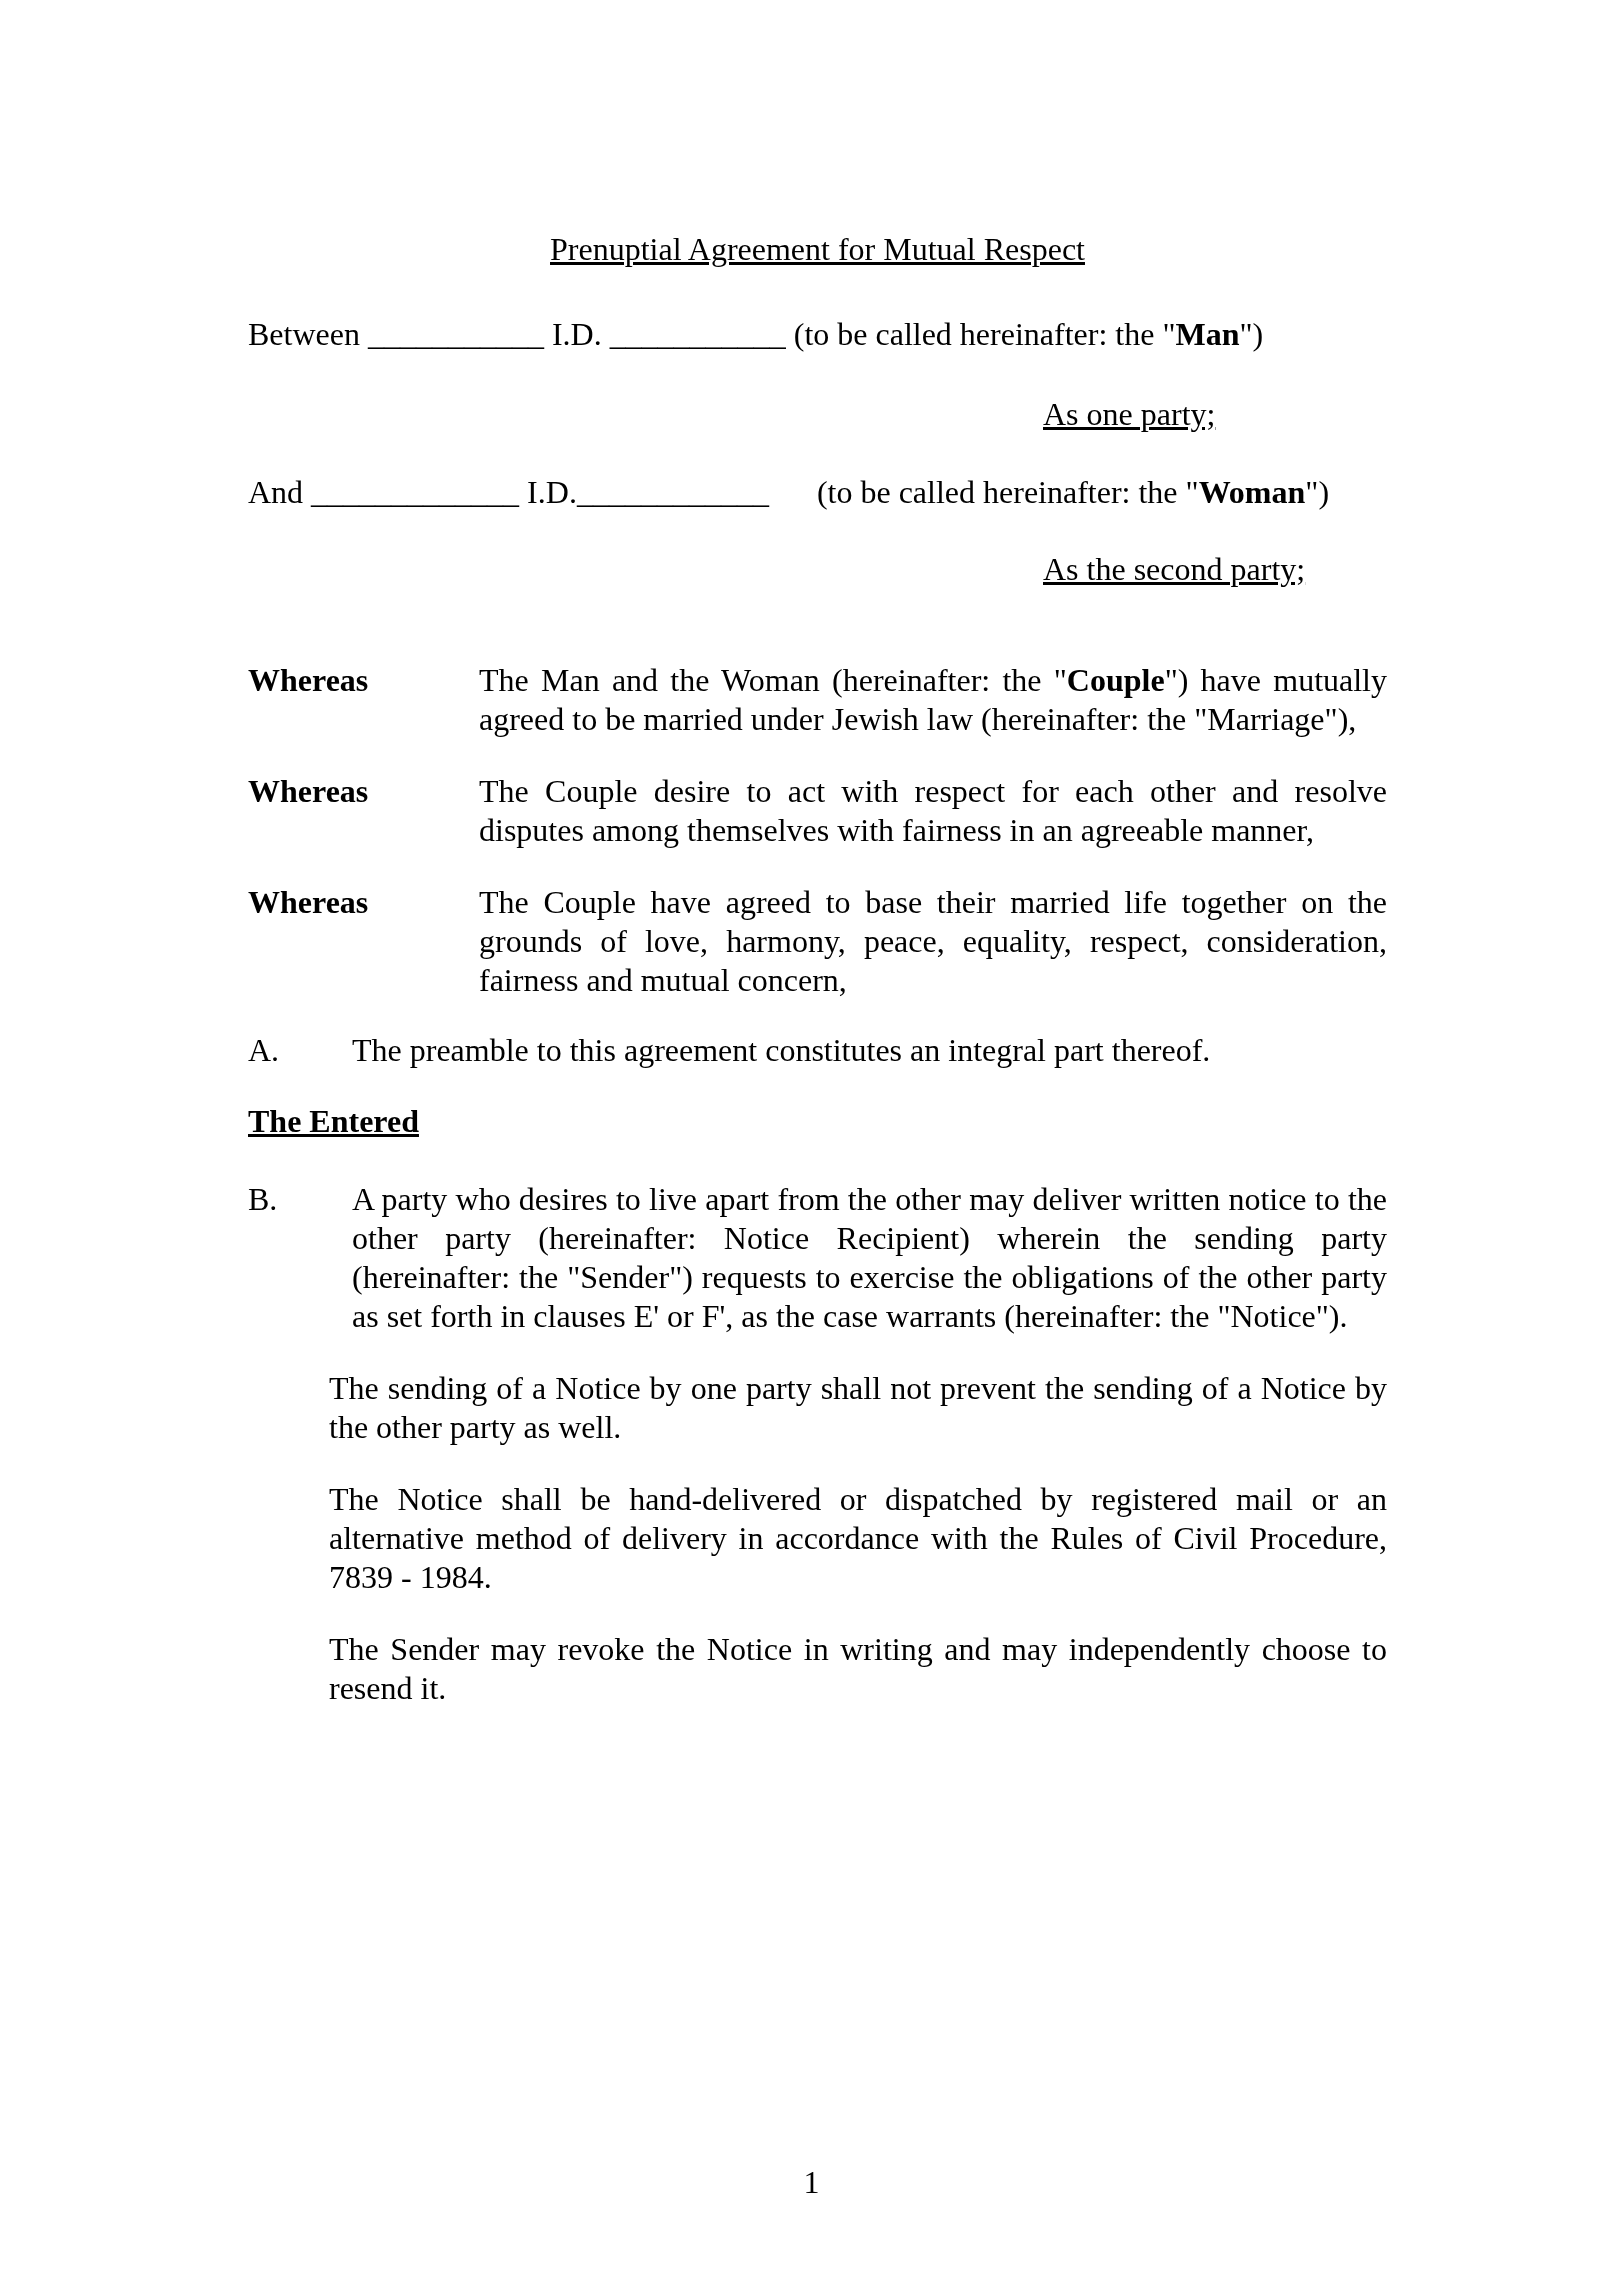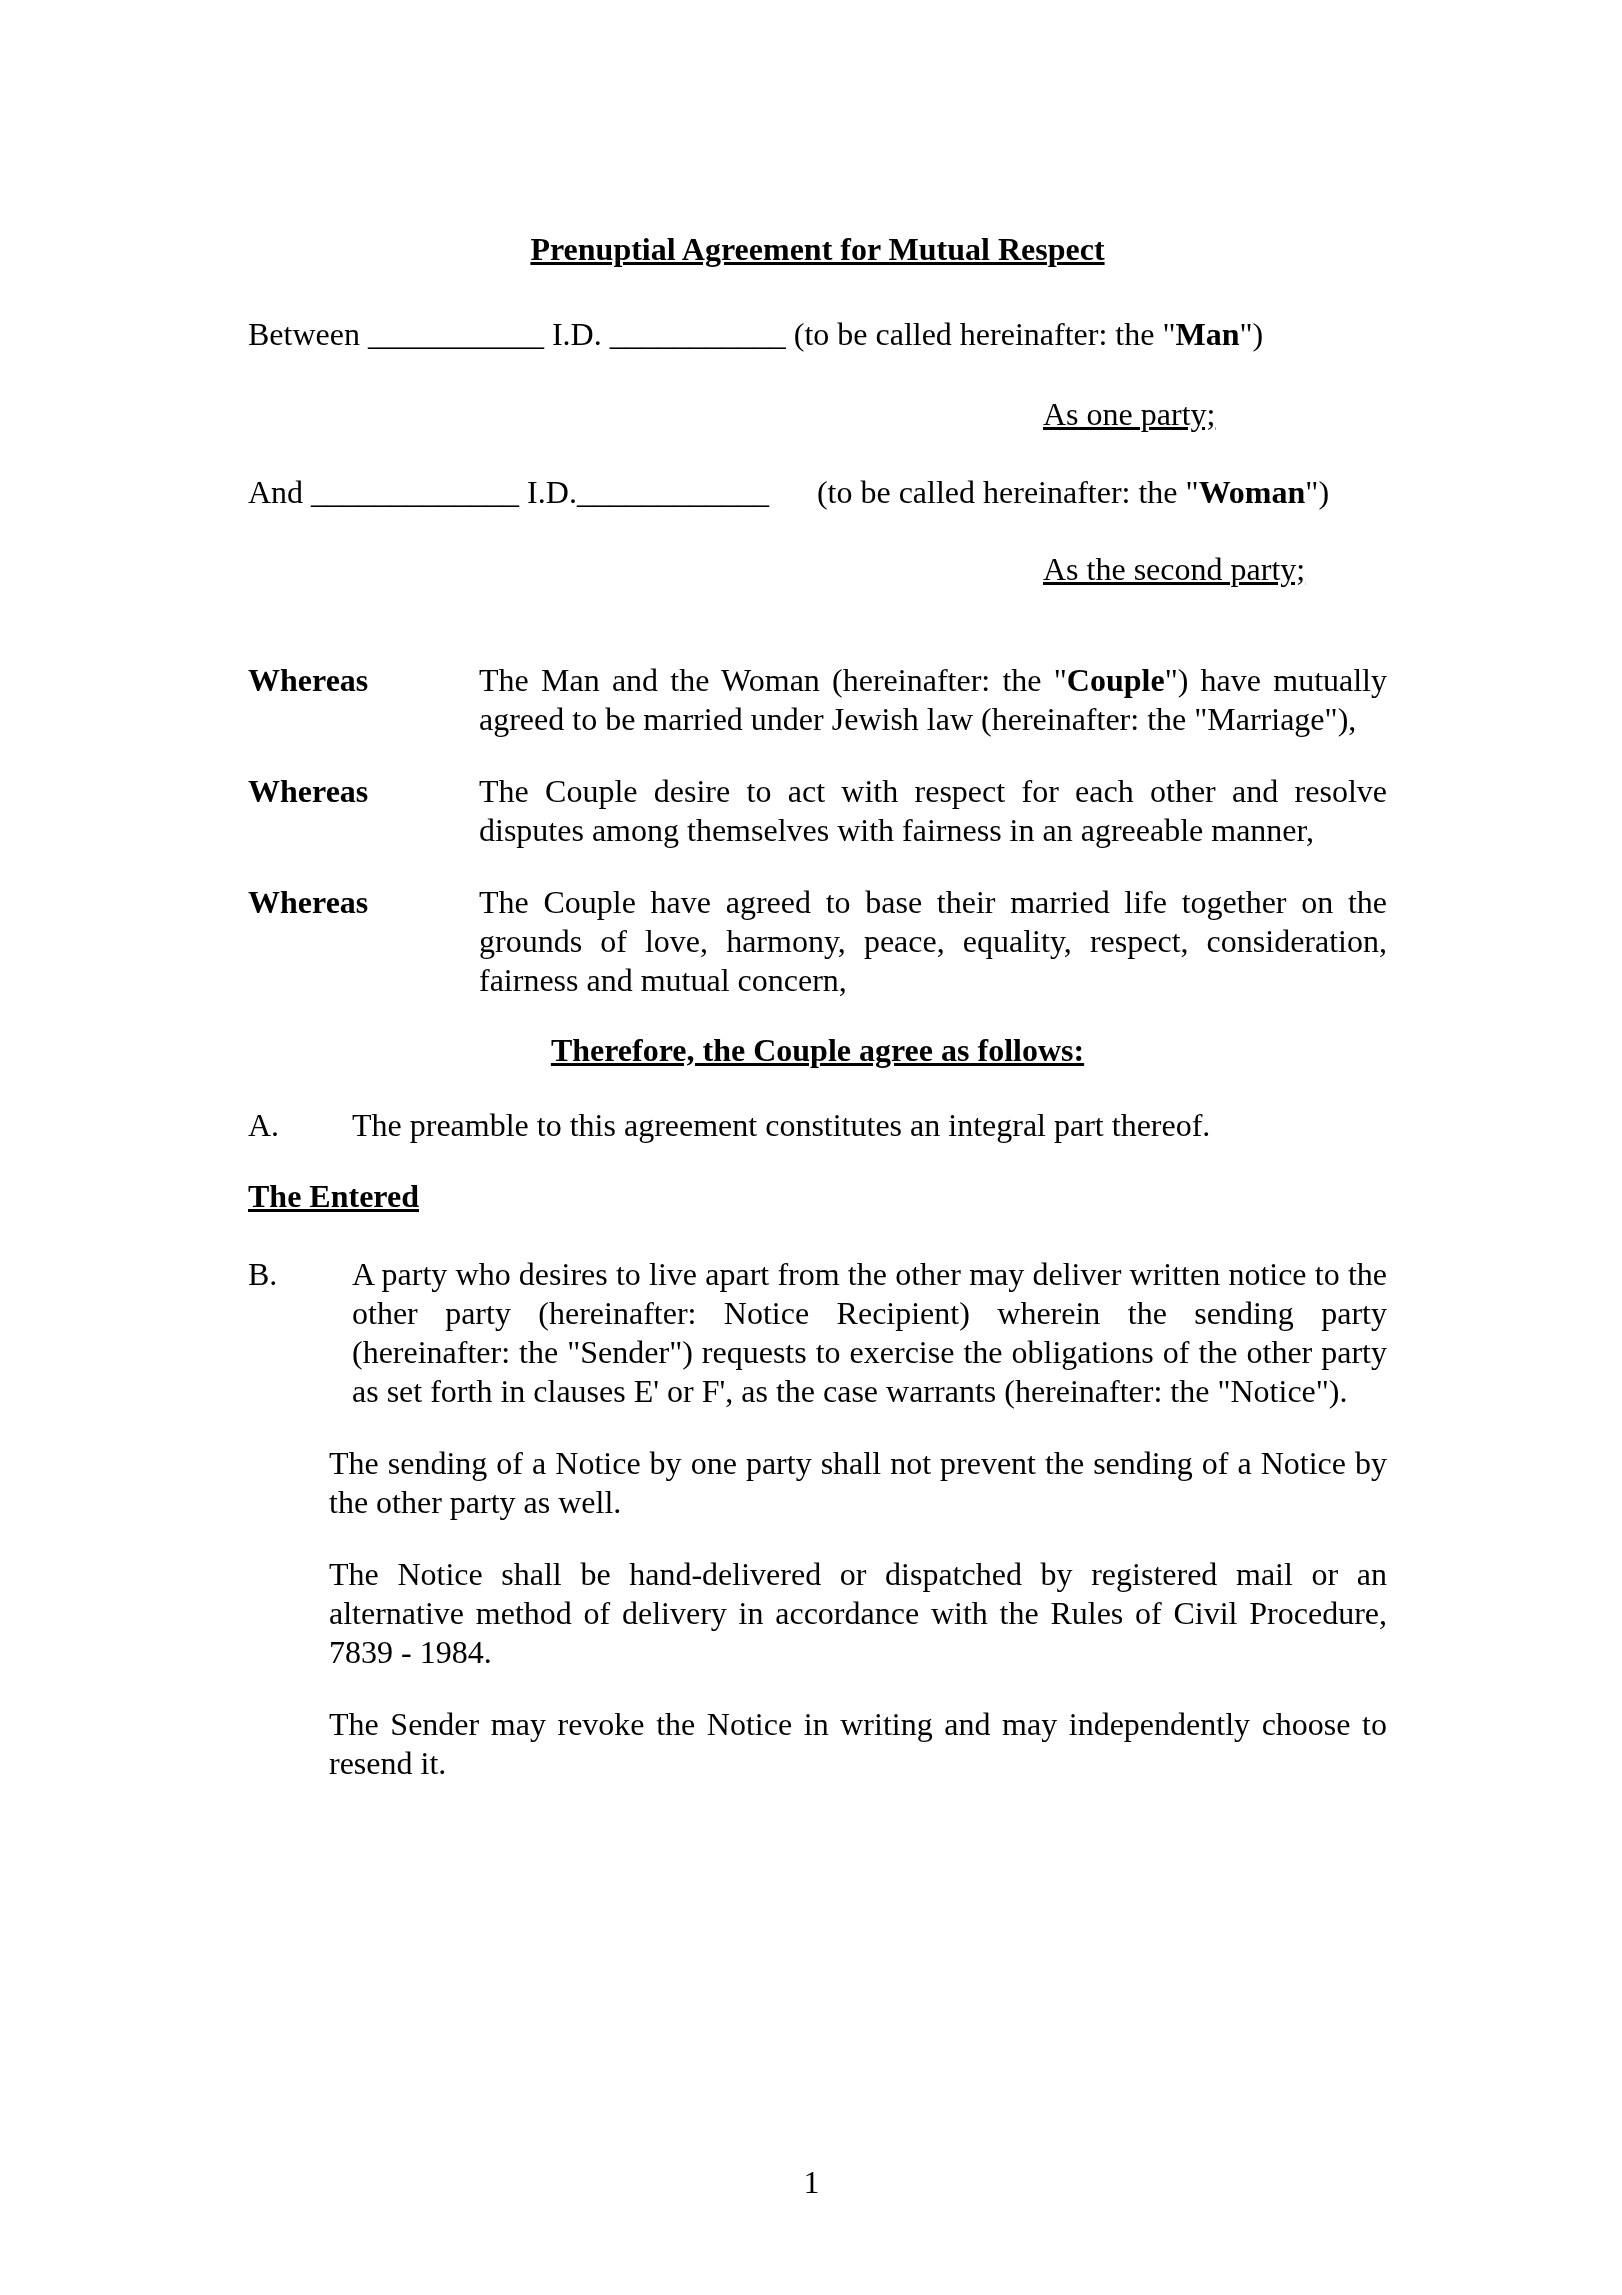--- a/index.html
+++ b/index.html
@@ -13,21 +13,21 @@
     font-size: 32px;
     line-height: 39px;
     color: #000000;
   }
   .content {
     padding: 230px 236px 0 248px;
   }
   .bold { font-weight: bold; }
 
   .doc-title {
-    font-weight: bold;
+    font-weight: normal;
     text-decoration: underline;
     text-align: center;
     margin-bottom: 46px;
   }
   .doc-subtitle {
     font-weight: bold;
     text-align: center;
     margin-bottom: 66px;
     white-space: pre-wrap;
   }
@@ -112,21 +112,20 @@
   <div class="whereas-row">
     <div class="w-label">Whereas</div>
     <div class="w-text">The Couple desire to act with respect for each other and resolve disputes among themselves with fairness in an agreeable manner,</div>
   </div>
 
   <div class="whereas-row last">
     <div class="w-label">Whereas</div>
     <div class="w-text">The Couple have agreed to base their married life together on the grounds of love, harmony, peace, equality, respect, consideration, fairness and mutual concern,</div>
   </div>
 
-  <div class="therefore">Therefore, the Couple agree as follows:</div>
 
 
   <div class="clause-row a">
     <div class="c-label">A.</div>
     <div class="c-text">The preamble to this agreement constitutes an integral part thereof.</div>
   </div>
 
   <div class="section-heading notice">The Entered</div>
 
   <div class="clause-row">

